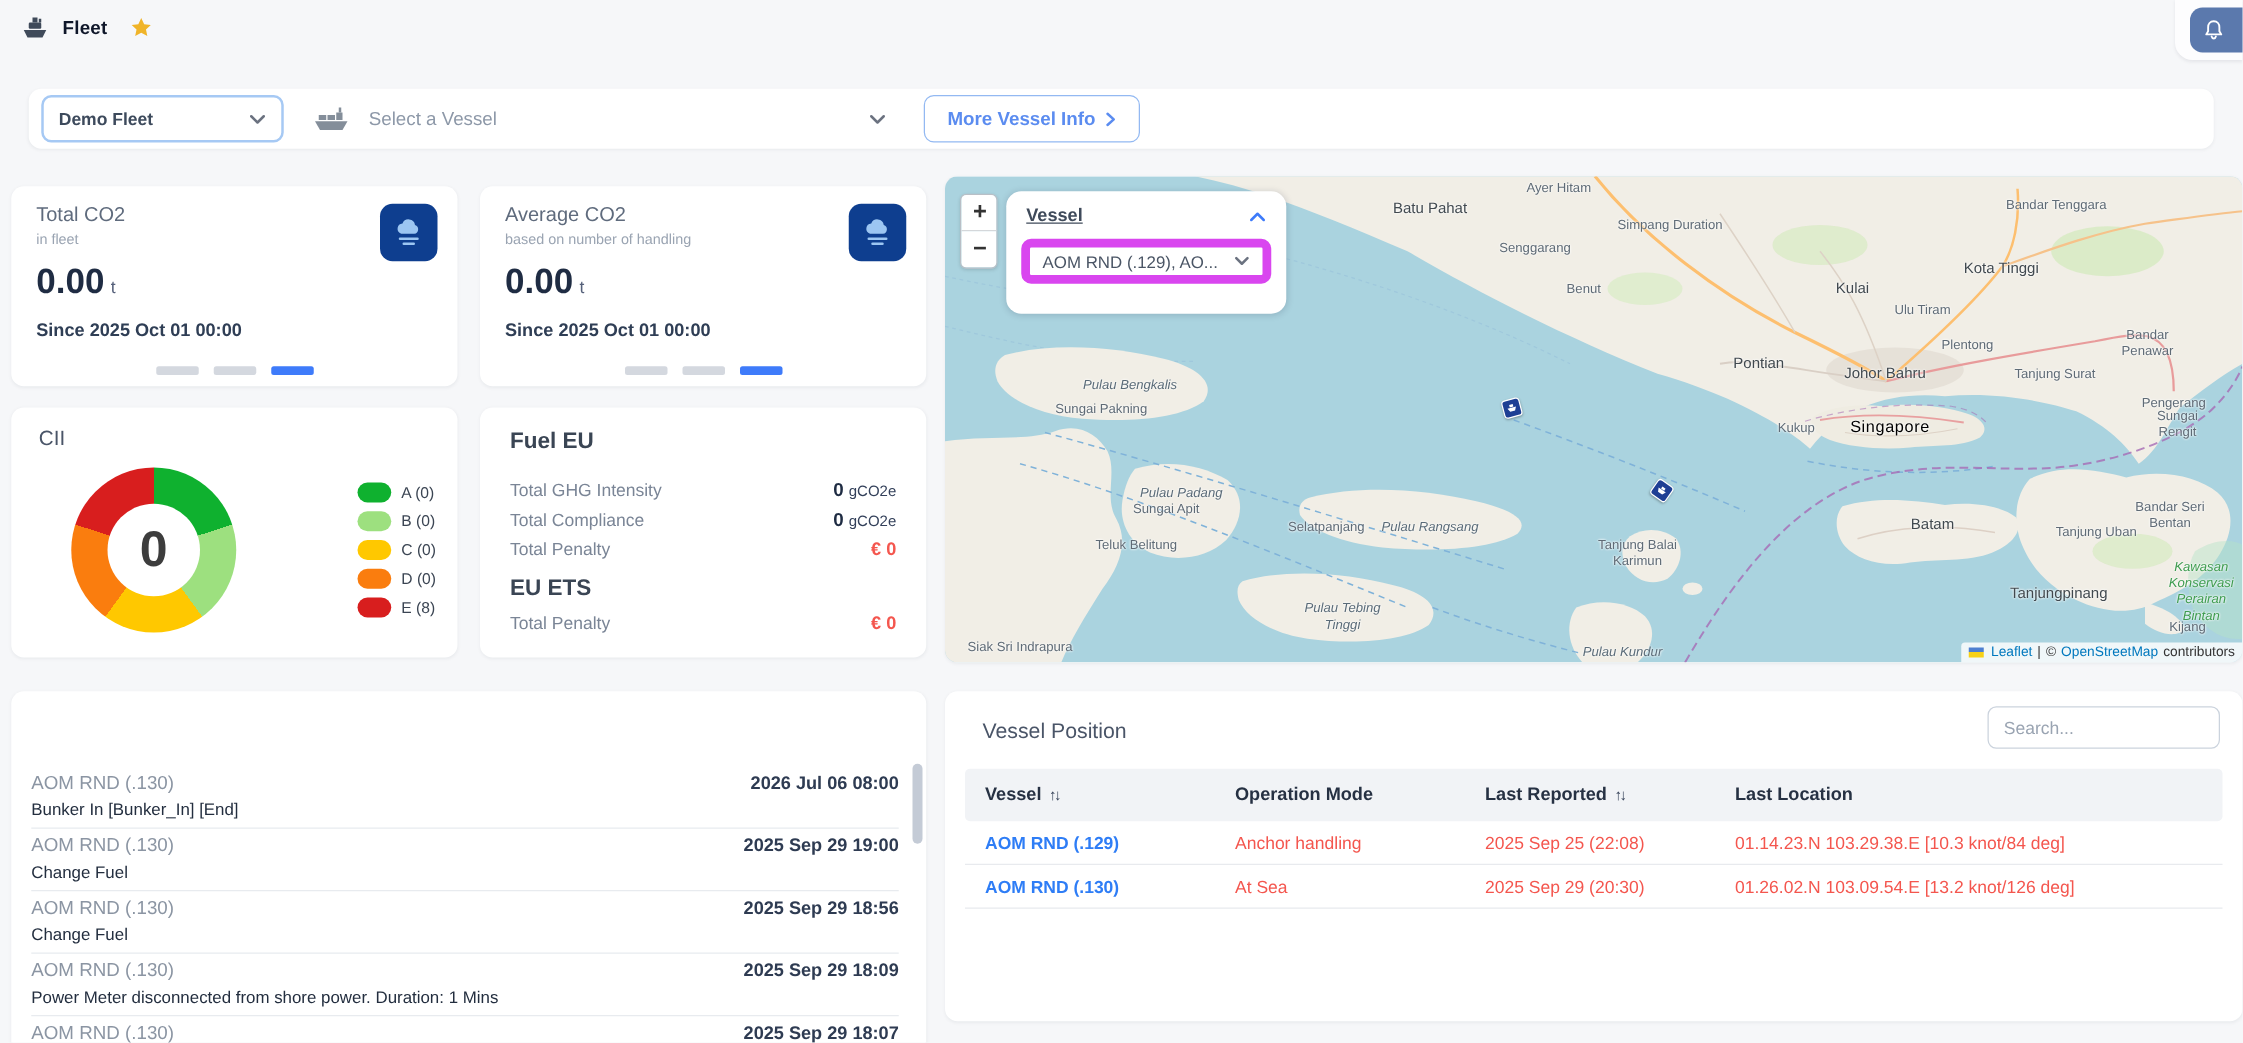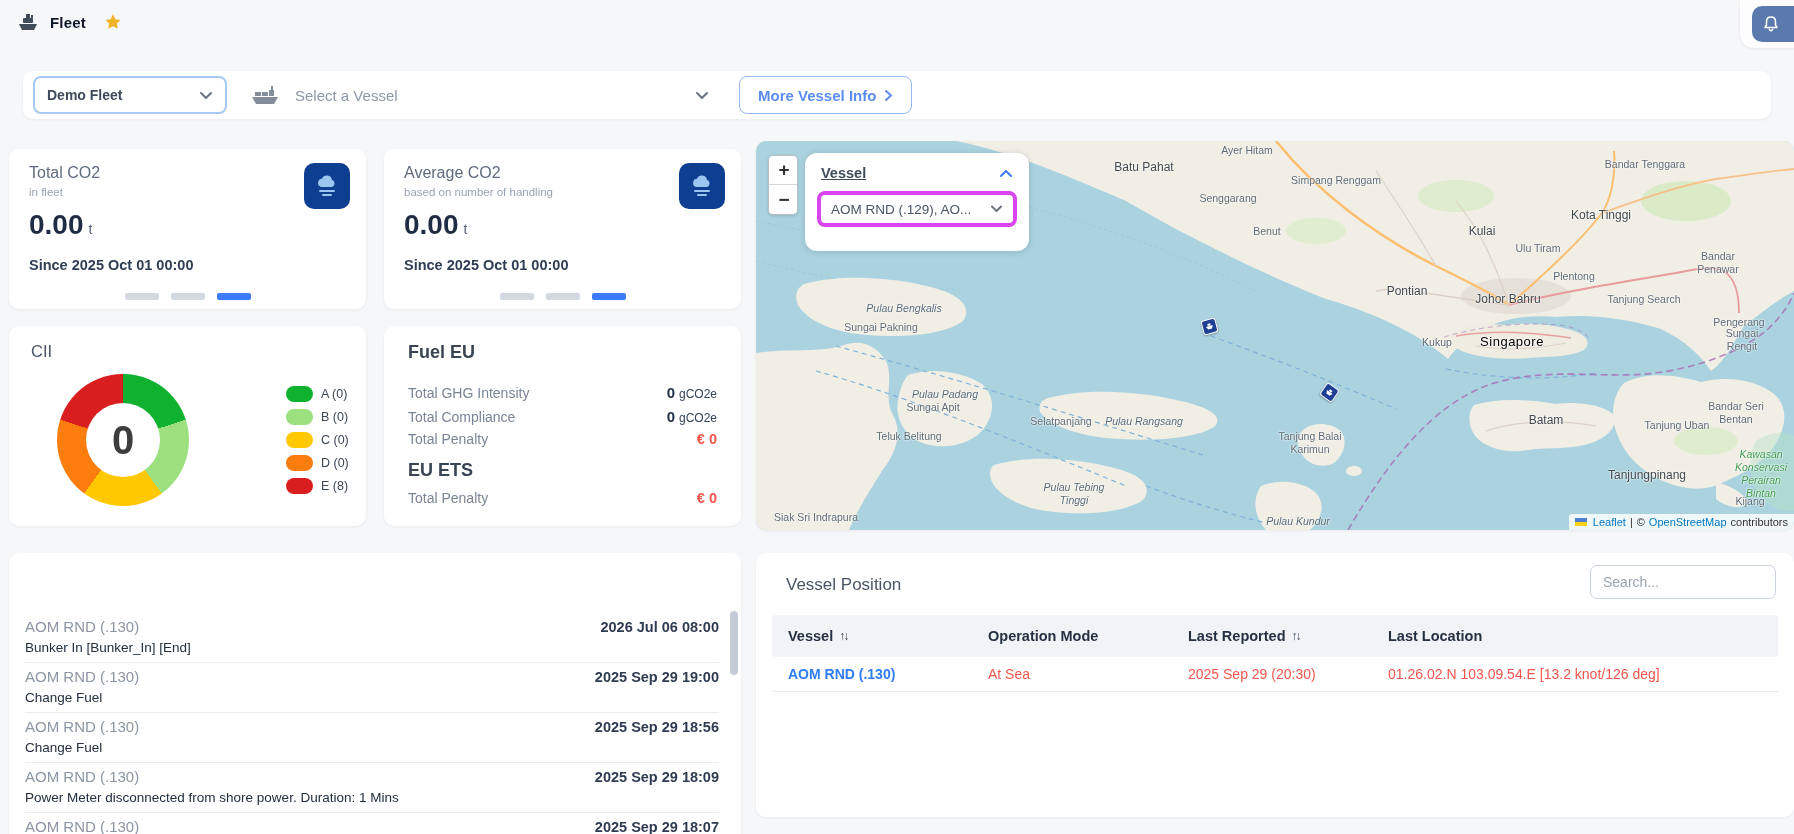--- a/index.html
+++ b/index.html
@@ -67,21 +67,21 @@
   .map-label.md { font-size:12px; color:#41494f; }
   .map-label.lg { font-size:13px; color:#000000; letter-spacing:.5px; }
   .map-label.it { font-style:italic; color:#5a6b78; }
   .map-label.green { font-style:italic; color:#3e9c4f; }
   .zoomctl { position:absolute; left:12px; top:14px; width:30px; border:1px solid #b9bfc6; border-radius:5px; overflow:hidden; box-shadow:0 1px 3px rgba(0,0,0,.15); }
   .zoomctl button { display:block; width:30px; height:29px; background:#fff; border:none; font-size:19px; font-weight:bold; color:#333; cursor:pointer; }
   .zoomctl button:first-child { border-bottom:1px solid #d4d7da; }
   .vessel-panel { position:absolute; left:49px; top:12px; width:224px; height:98px; background:#fff; border-radius:12px; box-shadow:0 1px 6px rgba(20,30,55,.18); }
   .vp-head { display:flex; align-items:center; justify-content:space-between; padding:12px 16px 4px 16px; }
   .vp-head .t { font-size:14.5px; font-weight:bold; color:#3f4a5a; text-decoration:underline; }
-  .vp-select { margin:6px 12px; height:36px; border:4px solid #d946ef; border-radius:8px; display:flex; align-items:center; justify-content:space-between; padding:0 10px; cursor:pointer; }
+  .vp-select { margin:6px 12px; height:36px; border:7px solid #d946ef; border-radius:8px; display:flex; align-items:center; justify-content:space-between; padding:0 10px; cursor:pointer; }
   .vp-select .v { font-size:13.5px; color:#4a5565; white-space:nowrap; }
   .vessel-marker { position:absolute; width:15px; height:15px; background:#1e3f94; border:1.5px solid #fff; border-radius:3px; box-shadow:0 1px 2px rgba(0,0,0,.3); display:flex; align-items:center; justify-content:center; }
   .attribution { position:absolute; right:0; bottom:0; background:rgba(255,255,255,.82); font-size:11px; color:#333; padding:2px 6px; display:flex; align-items:center; gap:4px; border-radius:3px 0 0 0; }
   .attribution a { color:#0078be; text-decoration:none; }
   .ua-flag { display:inline-block; width:12px; height:8px; background:linear-gradient(#4e7fd0 50%,#f7d117 50%); margin-right:2px; }
 
   
   .evlog { left:9px; top:553px; width:732px; height:345px; overflow:hidden; }
   .ev-head { position:absolute; left:12px; right:12px; top:12px; height:40px; background:#edeff3; border-radius:6px; display:flex; align-items:center; }
   .ev-head .t { font-size:16.5px; color:#3f4a5a; margin-left:16px; }
@@ -314,31 +314,31 @@
         <path d="M690,228 C740,238 790,240 840,232"></path>
         <path d="M390,345 C430,360 470,372 510,382"></path>
       </g>
 
       <path d="M592,389 C635,315 680,262 735,243 C790,226 840,237 890,233 C935,229 985,212 1012,188 C1026,175 1034,162 1038,152" fill="none" stroke="#a66bb5" stroke-width="1.6" stroke-dasharray="7 4" opacity=".8"></path>
       <path d="M688,196 C725,185 765,181 805,184 C818,186 828,191 833,197" fill="none" stroke="#a66bb5" stroke-width="1" stroke-dasharray="5 4" opacity=".55"></path>
     </svg>
 
     <span class="map-label" style="left:491px; top:10px;">Ayer Hitam</span>
     <span class="map-label md" style="left:388px; top:26px;">Batu Pahat</span>
-    <span class="map-label" style="left:580px; top:40px;">Simpang Renggam</span>
+    <span class="map-label" style="left:580px; top:40px;">Simpang Duration</span>
     <span class="map-label" style="left:889px; top:24px;">Bandar Tenggara</span>
     <span class="map-label" style="left:472px; top:58px;">Senggarang</span>
     <span class="map-label md" style="left:845px; top:74px;">Kota Tinggi</span>
     <span class="map-label" style="left:511px; top:91px;">Benut</span>
     <span class="map-label md" style="left:726px; top:90px;">Kulai</span>
     <span class="map-label" style="left:782px; top:108px;">Ulu Tiram</span>
-    <span class="map-label" style="left:948px; top:122px;padding-left:28px;">Bandar Penawar</span>
+    <span class="map-label" style="left:948px; top:134px;padding-left:28px;">Bandar Penawar</span>
     <span class="map-label" style="left:818px; top:136px;">Plentong</span>
     <span class="map-label md" style="left:752px; top:158px;">Johor Bahru</span>
-    <span class="map-label" style="left:888px; top:159px;">Tanjung Search</span>
+    <span class="map-label" style="left:888px; top:159px;">Tanjung Surat</span>
     <span class="map-label md" style="left:651px; top:150px;">Pontian</span>
     <span class="map-label" style="left:983px; top:182px;">Pengerang</span>
     <span class="map-label" style="left:986px; top:199px;">Sungai Rengit</span>
     <span class="map-label" style="left:681px; top:202px;">Kukup</span>
     <span class="map-label lg" style="left:756px; top:201px;">Singapore</span>
     <span class="map-label it" style="left:148px; top:168px;">Pulau Bengkalis</span>
     <span class="map-label" style="left:125px; top:187px;">Sungai Pakning</span>
     <span class="map-label it" style="left:189px; top:254px;">Pulau Padang</span>
     <span class="map-label" style="left:177px; top:267px;">Sungai Apit</span>
     <span class="map-label" style="left:153px; top:296px;">Teluk Belitung</span>
@@ -457,20 +457,26 @@
           </div>
         <div class="vp-th">
             <span>Last Reported</span>
             <span class="sort-ic">↑↓</span>
           </div>
         <div class="vp-th">
             <span>Last Location</span>
           </div>
       </div>
       <div class="vp-grid vp-row">
+        <div class="vp-td link">AOM RND (.129)</div>
+        <div class="vp-td red">Anchor handling</div>
+        <div class="vp-td red">2025 Sep 25 (22:08)</div>
+        <div class="vp-td red">01.14.23.N 103.29.38.E [10.3 knot/84 deg]</div>
+      </div>
+      <div class="vp-grid vp-row">
         <div class="vp-td link">AOM RND (.130)</div>
         <div class="vp-td red">At Sea</div>
         <div class="vp-td red">2025 Sep 29 (20:30)</div>
         <div class="vp-td red">01.26.02.N 103.09.54.E [13.2 knot/126 deg]</div>
       </div>
     </div>
   </div>
 
 </div>
 

